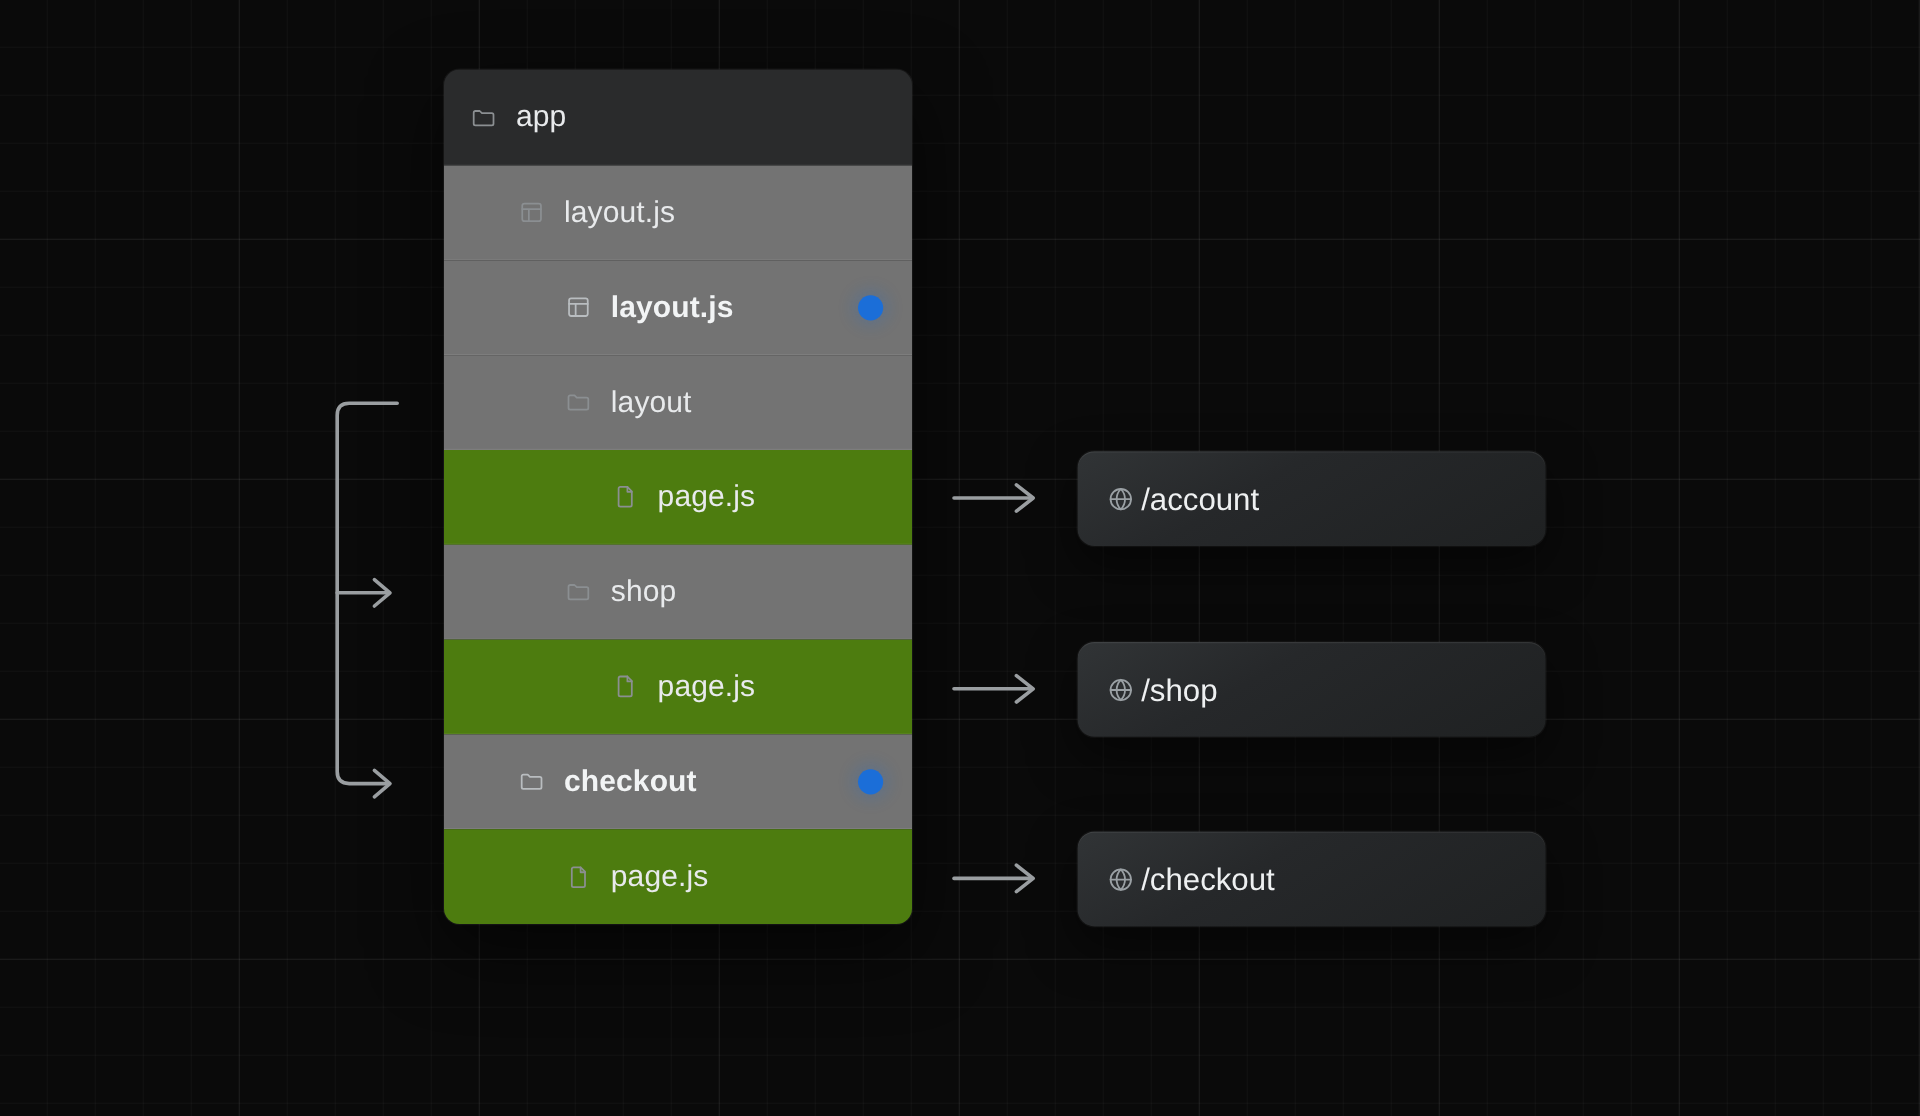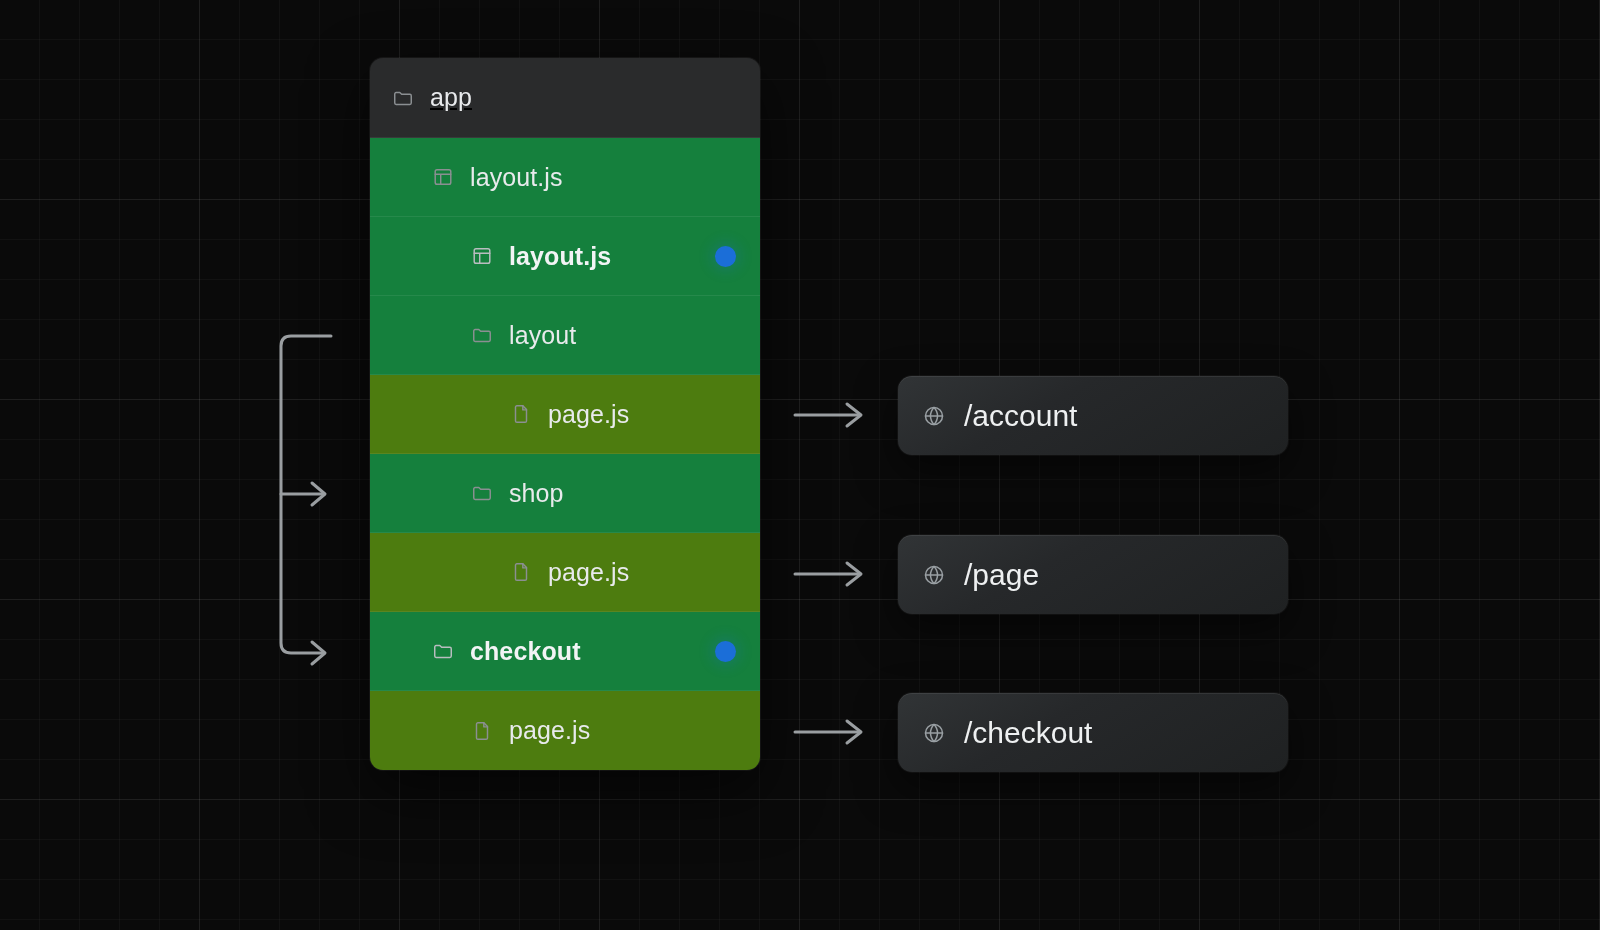--- a/index.html
+++ b/index.html
@@ -48,21 +48,21 @@
     box-shadow: 0 0 0 1px rgba(255,255,255,0.055),
                 0 22px 60px rgba(0,0,0,0.58);
   }
 
   .tree-row {
     position: relative;
     height: 79px;
     display: flex;
     align-items: center;
     border-bottom: 1px solid rgba(255,255,255,0.075);
-    background: #15803d;
+    background: #737373;
   }
   .tree-row:last-child { border-bottom: none; }
 
   .tree-row.is-header {
     background: #2a2b2c;
     height: 80px;
   }
   .tree-row.is-dim { background: #4d7c0f; }
 
   .tree-row .row-icon {
@@ -93,21 +93,21 @@
     top: 50%;
     width: 21px;
     height: 21px;
     margin-top: -10.5px;
     border-radius: 50%;
     background: #1b6ed8;
     box-shadow: 0 0 13px 4px rgba(27,110,216,0.22);
   }
 
   
-  .ind-0 { padding-left: 22px; text-decoration: underline; }
+  .ind-0 { padding-left: 22px; }
   .ind-1 { padding-left: 62px; }
   .ind-2 { padding-left: 101px; }
   .ind-3 { padding-left: 140px; }
 
   
   .route-card {
     position: absolute;
     left: 898px;
     width: 390px;
     height: 79px;
@@ -129,22 +129,22 @@
     width: 24px;
     height: 24px;
     color: #9aa0a4;
     display: flex;
     align-items: center;
     justify-content: center;
   }
   .route-card .route-icon svg { display: block; }
 
   .route-card .route-label {
-    margin-left: 18px;
-    font-size: 30px;
+    margin-left: 5px;
+    font-size: 26px;
     line-height: 1;
     color: #eef0f1;
     white-space: nowrap;
   }
 
   
   .overlay-svg {
     position: absolute;
     inset: 0;
     width: 1600px;
@@ -262,21 +262,21 @@
 </div>
 
 <div class="route-card" id="route-card-cart">
   <span class="route-icon">
     <svg width="24" height="24" viewBox="0 0 24 24" fill="none" stroke="currentColor" stroke-width="1.5" stroke-linecap="round" stroke-linejoin="round">
         <circle cx="12" cy="12" r="8.5"></circle>
         <path d="M3.5 12h17"></path>
         <path d="M12 3.5c2.3 2.4 3.5 5.3 3.5 8.5s-1.2 6.1-3.5 8.5c-2.3-2.4-3.5-5.3-3.5-8.5S9.7 5.9 12 3.5z"></path>
       </svg>
   </span>
-  <span class="route-label">/page</span>
+  <span class="route-label">/shop</span>
 </div>
 
 <div class="route-card" id="route-card-checkout">
   <span class="route-icon">
     <svg width="24" height="24" viewBox="0 0 24 24" fill="none" stroke="currentColor" stroke-width="1.5" stroke-linecap="round" stroke-linejoin="round">
         <circle cx="12" cy="12" r="8.5"></circle>
         <path d="M3.5 12h17"></path>
         <path d="M12 3.5c2.3 2.4 3.5 5.3 3.5 8.5s-1.2 6.1-3.5 8.5c-2.3-2.4-3.5-5.3-3.5-8.5S9.7 5.9 12 3.5z"></path>
       </svg>
   </span>

